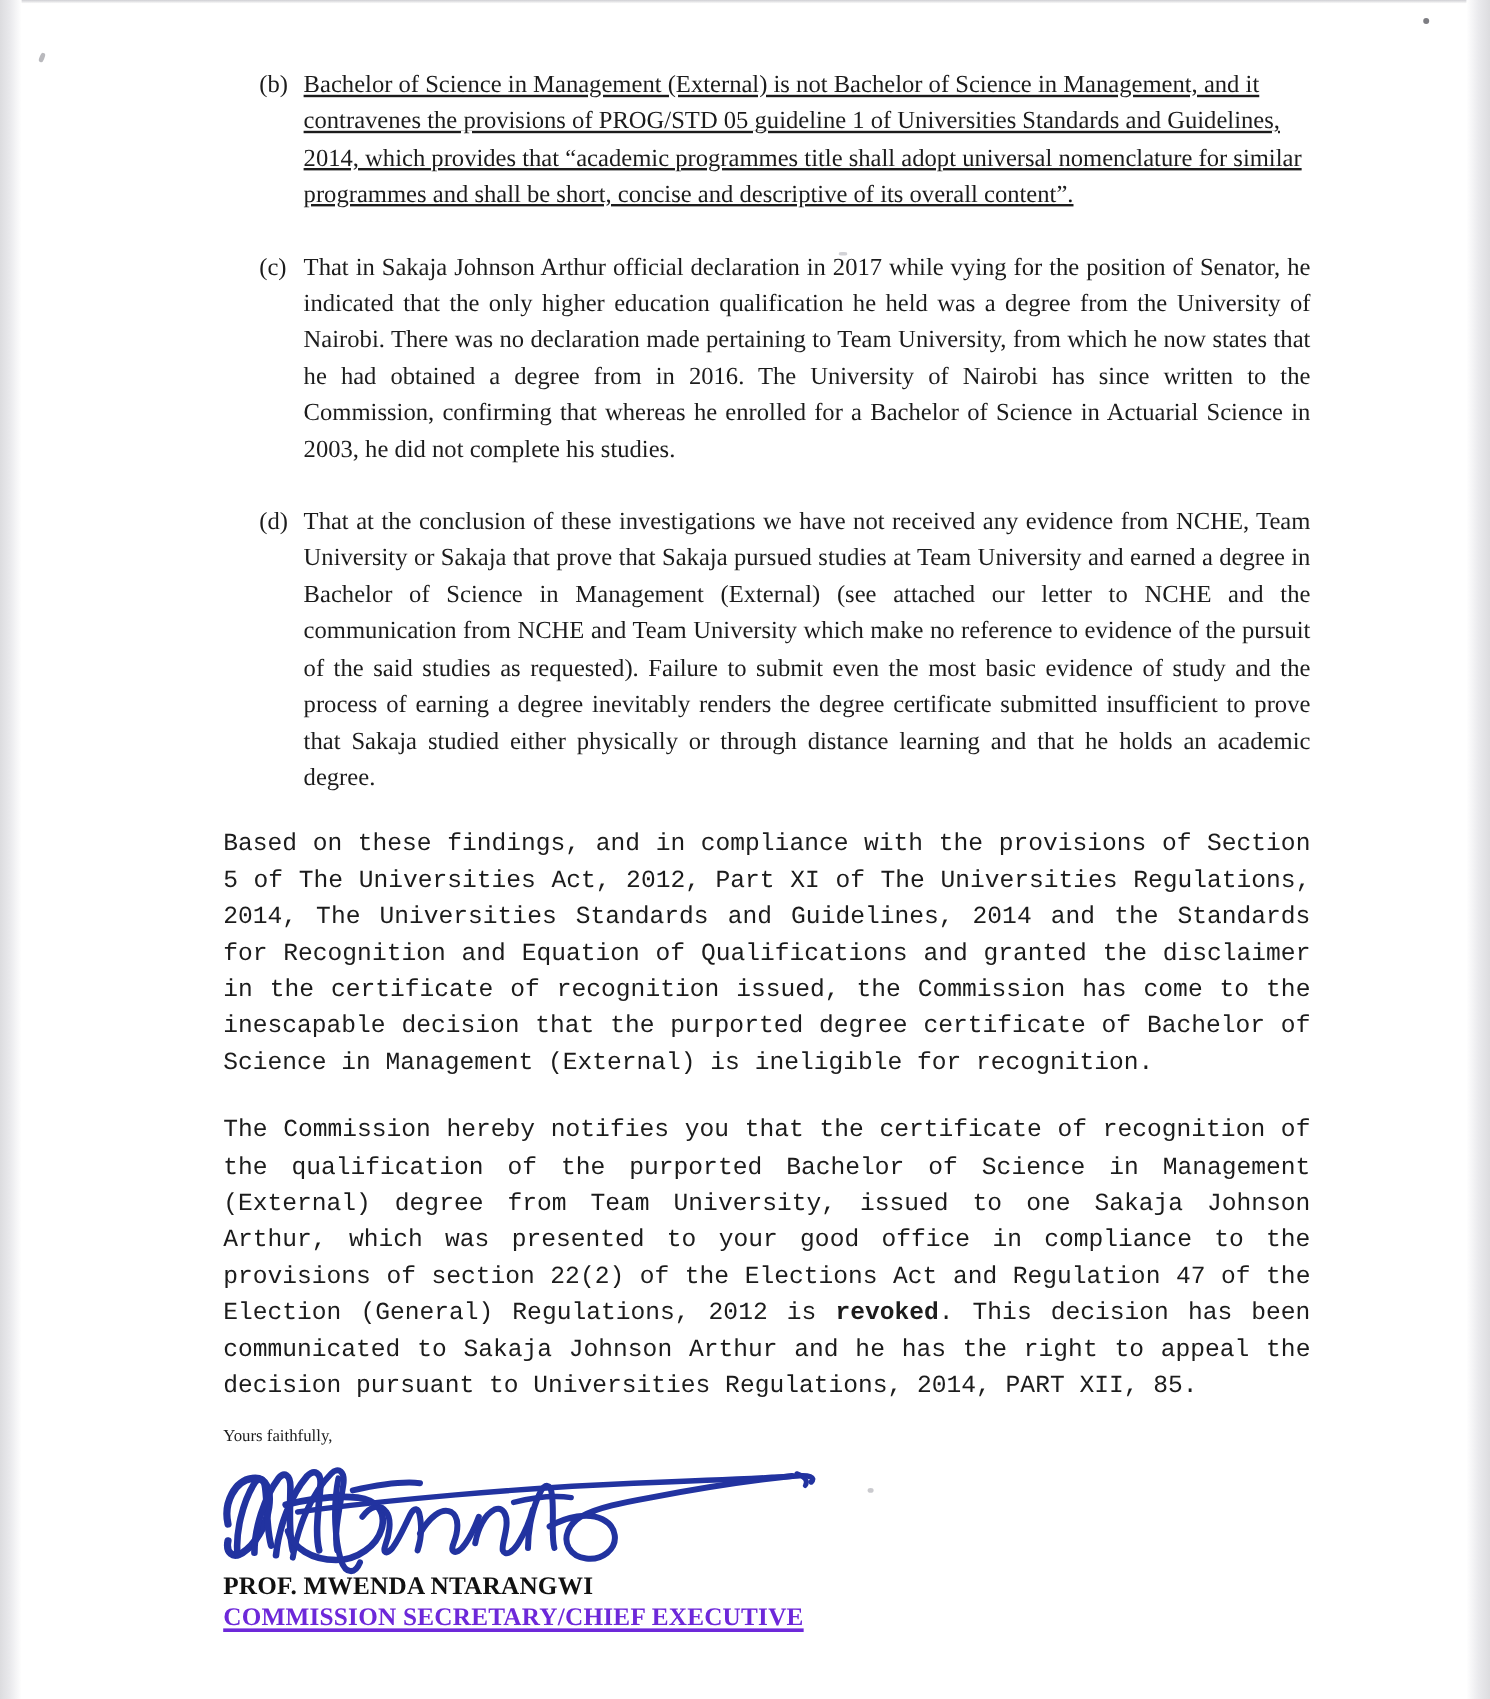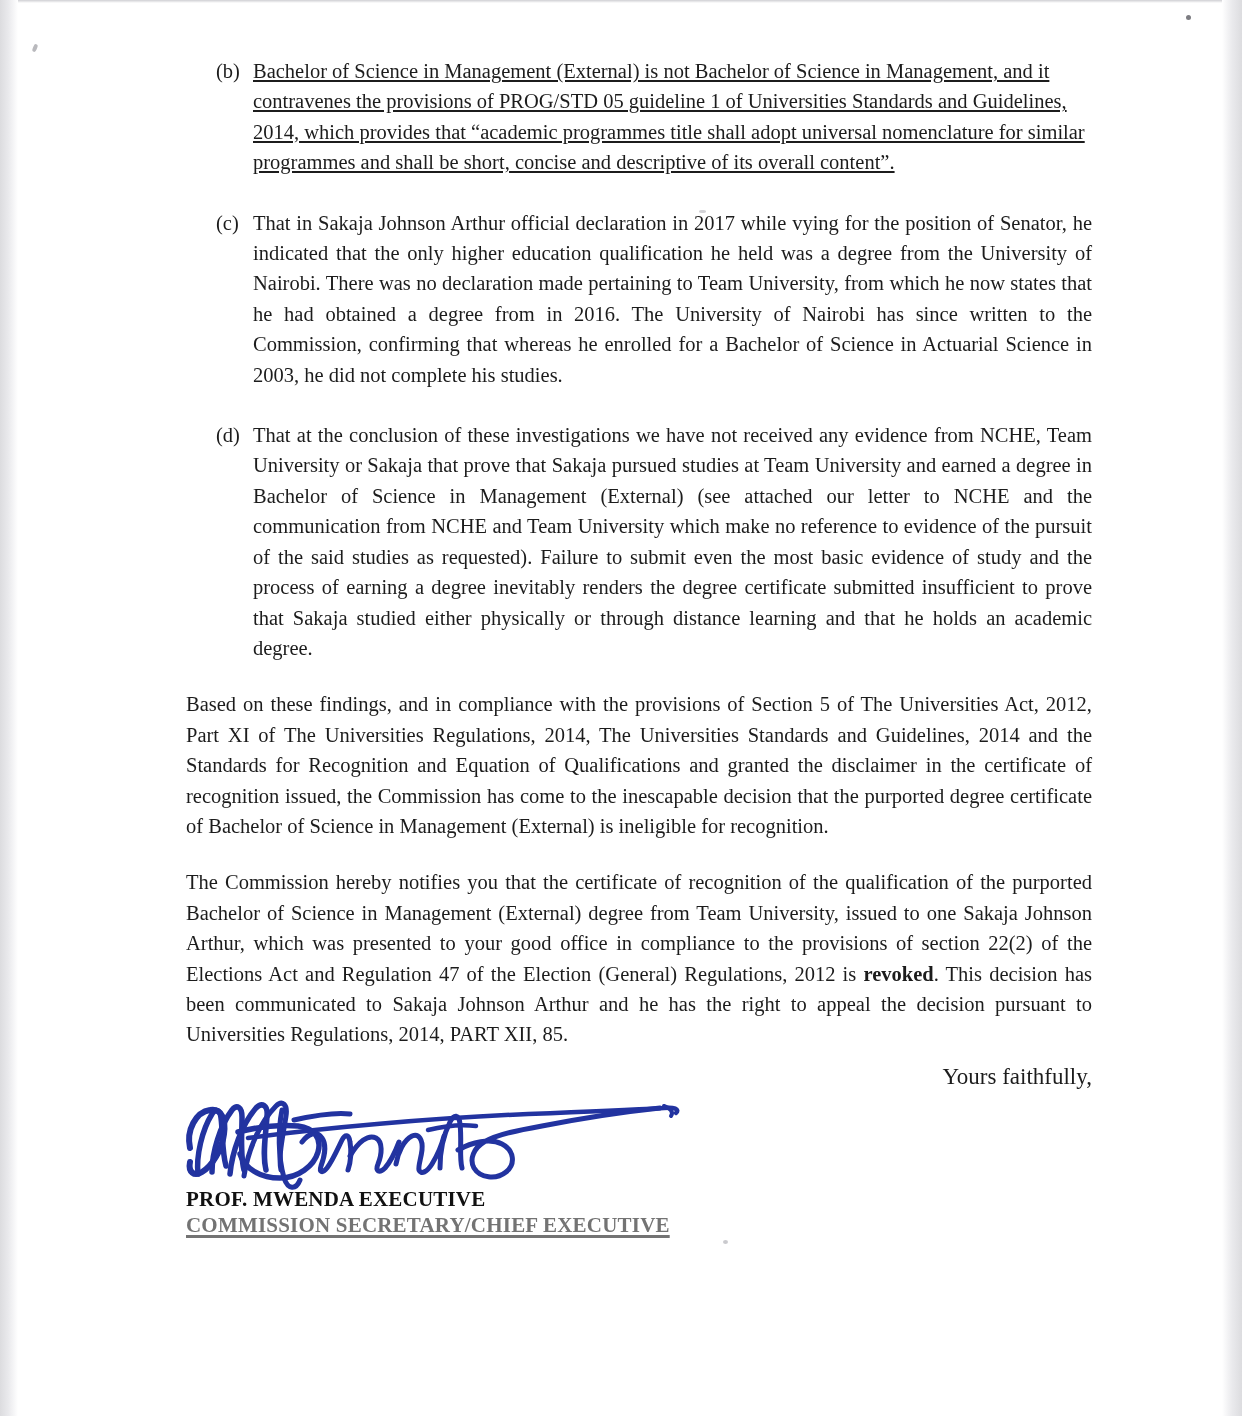--- a/index.html
+++ b/index.html
@@ -108,34 +108,34 @@
   }
 
   
   .para {
     font-size: 20.5px;
     line-height: 30.4px;
     color: #1c1c1c;
     text-align: justify;
     text-justify: inter-word;
     margin: 0 0 26px 0;
+    font-family: Liberation Mono, monospace;
   }
   .para.tight { margin-bottom: 12px; }
   .para b { font-weight: bold; }
 
   .spacer-a { height: 18px; }
   .spacer-b { height: 14px; }
 
   
   .signoff {
-    font-size: 23px;
+    font-size: 14px;
     line-height: 30.4px;
     color: #1c1c1c;
     margin-top: 2px;
-    text-align: right;
   }
 
   .sig-wrap {
     position: relative;
     height: 104px;
     margin-top: -6px;
     margin-left: -4px;
   }
   .sig-wrap svg {
     position: absolute;
@@ -149,21 +149,21 @@
     line-height: 26px;
     font-weight: bold;
     color: #111111;
     letter-spacing: 0.2px;
     margin-top: -4px;
   }
   .sig-title {
     font-size: 21px;
     line-height: 26px;
     font-weight: bold;
-    color: #737373;
+    color: #6d28d9;
     letter-spacing: 0.2px;
     text-decoration: underline;
     text-decoration-thickness: 2.5px;
     text-underline-offset: 3px;
   }
 </style>
 </head>
 <body>
 
 <div class="page">
@@ -227,17 +227,17 @@
           <path d="M258 82 C258 66, 262 48, 268 36 C272 28, 277 28, 278 38 C280 54, 277 72, 280 82" stroke-width="5"></path>
           <path d="M246 44 C262 40, 280 38, 294 40" stroke-width="4.5"></path>
           <path d="M276 64 C290 56, 308 52, 320 58 C332 64, 334 78, 324 86 C314 94, 298 92, 292 82
                    C287 73, 292 62, 302 56 C316 48, 338 44, 360 40 C396 33, 440 26, 478 22" stroke-width="5"></path>
           <path d="M66 52 C140 42, 250 32, 346 28 C400 26, 448 24, 482 22 C492 21, 498 23, 494 27" stroke-width="4.5"></path>
           <path d="M482 20 C488 22, 492 26, 489 30" stroke-width="4"></path>
         </g>
       </svg>
     </div>
 
-    <div class="sig-name">PROF. MWENDA EXECUTIVE</div>
+    <div class="sig-name">PROF. MWENDA NTARANGWI</div>
     <div class="sig-title">COMMISSION SECRETARY/CHIEF EXECUTIVE</div>
 
   </div>
 </div>
 
 </body></html>

